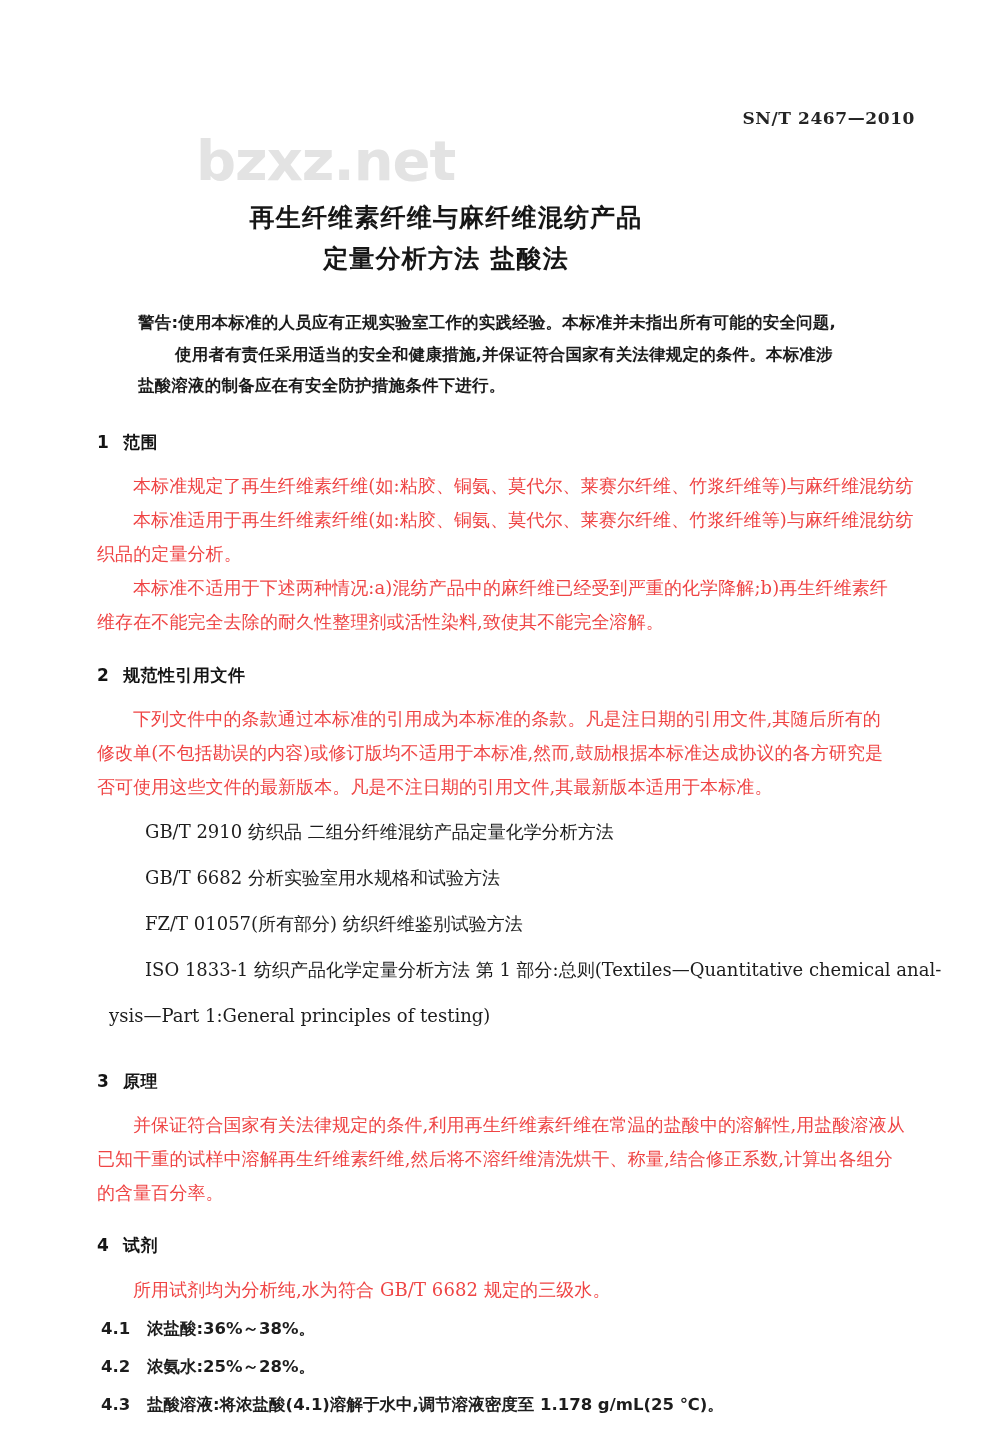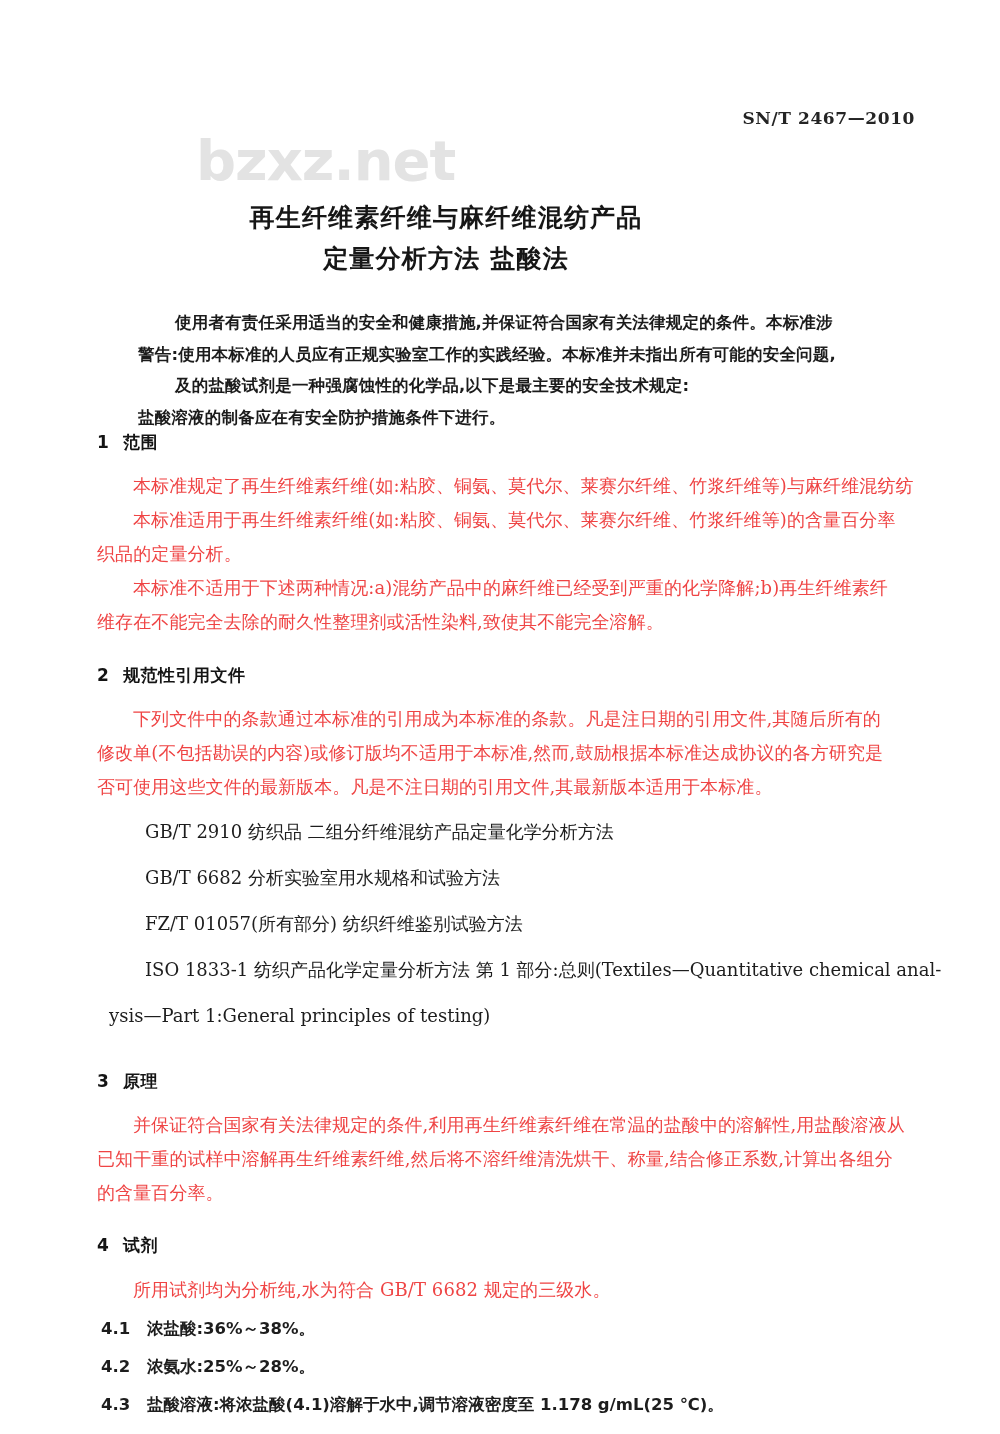--- a/index.html
+++ b/index.html
@@ -170,34 +170,33 @@
   <div class="content">
 
     <div class="runhead">SN/T 2467—2010</div>
 
     <div class="doc-title">
       <div class="tline">再生纤维素纤维与麻纤维混纺产品</div>
       <div class="tline">定量分析方法    盐酸法</div>
     </div>
 
     <div class="warning">
+      <div class="wline">警告:使用本标准的人员应有正规实验室工作的实践经验。本标准并未指出所有可能的安全问题,</div>
       <div class="wline ind">使用者有责任采用适当的安全和健康措施,并保证符合国家有关法律规定的条件。本标准涉</div>
-      <div class="wline">警告:使用本标准的人员应有正规实验室工作的实践经验。本标准并未指出所有可能的安全问题,</div>
-      <div class="wline ind">及的盐酸试剂是一种强腐蚀性的化学品,以下是最主要的安全技术规定:</div>
       <div class="wline">盐酸溶液的制备应在有安全防护措施条件下进行。</div>
     </div>
 
     <div class="flow">
 
       <h2 class="sec">
         <span class="num">1</span><span>范围</span>
       </h2>
       <div class="gap-after"></div>
       <p class="para ind">本标准规定了再生纤维素纤维(如:粘胶、铜氨、莫代尔、莱赛尔纤维、竹浆纤维等)与麻纤维混纺纺</p>
-      <p class="para ind">本标准适用于再生纤维素纤维(如:粘胶、铜氨、莫代尔、莱赛尔纤维、竹浆纤维等)的含量百分率</p>
+      <p class="para ind">本标准适用于再生纤维素纤维(如:粘胶、铜氨、莫代尔、莱赛尔纤维、竹浆纤维等)与麻纤维混纺纺</p>
       <p class="para">织品的定量分析。</p>
       <p class="para ind">本标准不适用于下述两种情况:a)混纺产品中的麻纤维已经受到严重的化学降解;b)再生纤维素纤</p>
       <p class="para">维存在不能完全去除的耐久性整理剂或活性染料,致使其不能完全溶解。</p>
 
       <div class="gap-sec"></div>
 
       <h2 class="sec">
         <span class="num">2</span><span>规范性引用文件</span>
       </h2>
       <div class="gap-after"></div>

